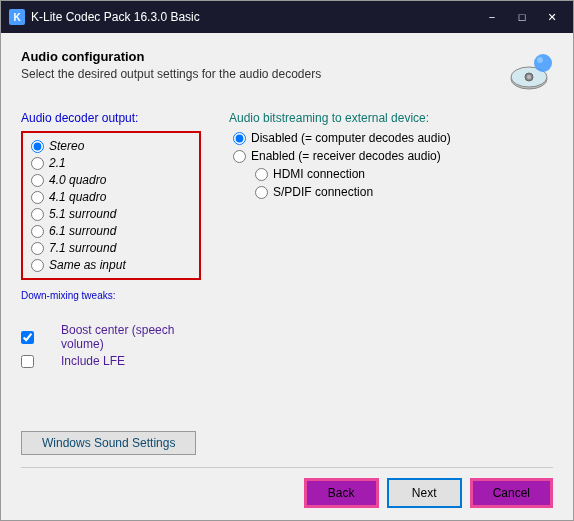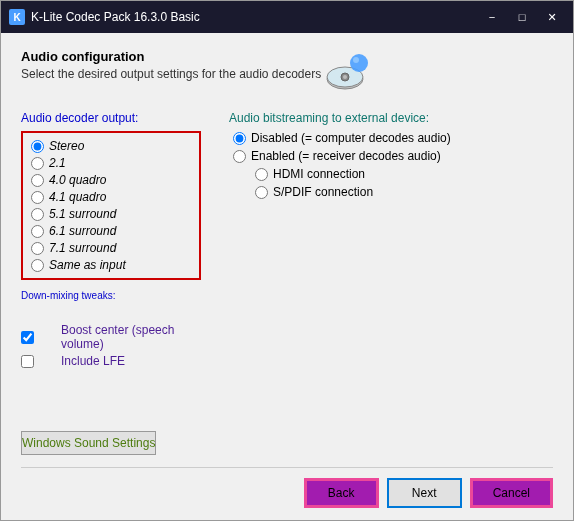--- a/index.html
+++ b/index.html
@@ -68,21 +68,21 @@
     }
 
     .content {
       flex: 1;
       display: flex;
       flex-direction: column;
       padding: 16px 20px 12px 20px;
     }
     .header-section {
       display: flex;
-      justify-content: flex-start;
+      justify-content: space-between;
       align-items: flex-start;
       margin-bottom: 14px;
     }
     .header-text h2 {
       font-size: 13px;
       font-weight: bold;
       color: #000;
       margin-bottom: 3px;
     }
     .header-text p {
@@ -188,26 +188,26 @@
 
     .footer-section {
       display: flex;
       flex-direction: column;
       margin-top: auto;
     }
     .footer-left {
       margin-bottom: 12px;
     }
     .windows-sound-btn {
-      padding: 4px 0;
+      padding: 4px 20px;
       font-size: 12px;
       background: #e1e1e1;
       border: 1px solid #999;
       cursor: pointer;
-      color: #4d7c0f;
+      color: #0c4a6e;
     }
 
     .divider {
       height: 1px;
       background: #ccc;
       margin-bottom: 10px;
     }
     .footer-buttons {
       display: flex;
       justify-content: flex-end;

